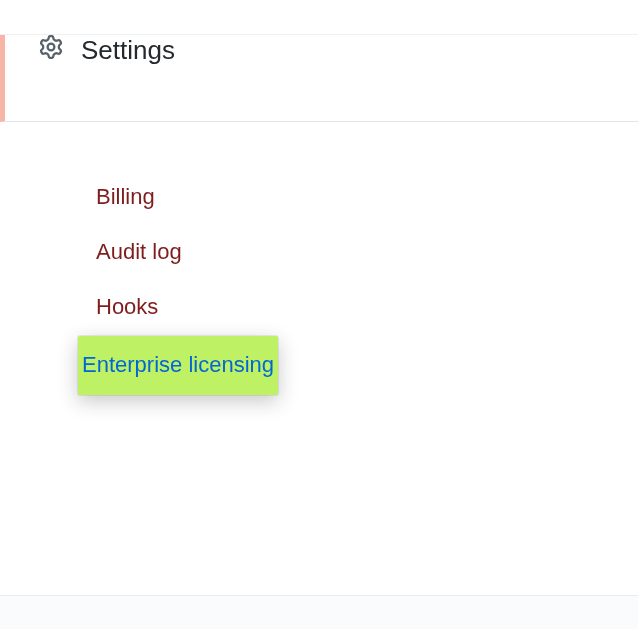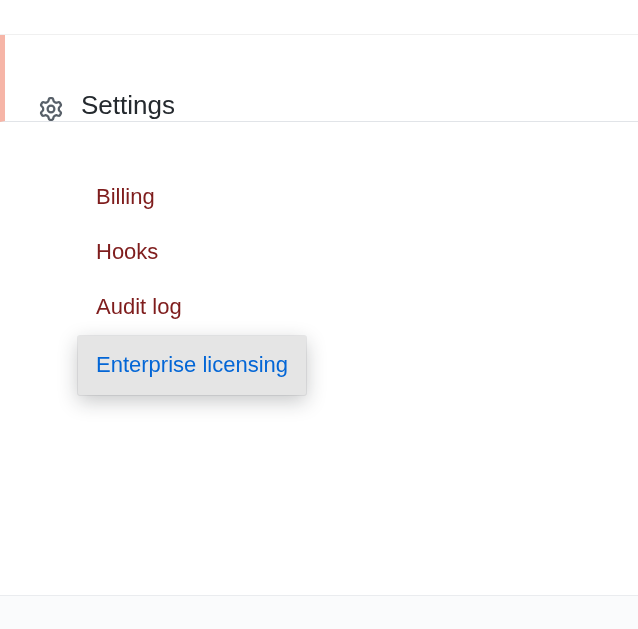--- a/index.html
+++ b/index.html
@@ -14,21 +14,21 @@
       height: 629px;
       overflow: hidden;
     }
     .top-spacer {
       height: 35px;
       background: #fff;
       border-bottom: 1px solid #f0f0f0;
     }
     .settings-header {
       display: flex;
-      align-items: flex-end;
+      align-items: flex-start;
       height: 87px;
       padding-left: 34px;
       border-left: 5px solid #f6b5a7;
       border-bottom: 1px solid #e1e4e8;
       background: #fff;
     }
     .gear-icon {
       width: 24px;
       height: 24px;
       color: #586069;
@@ -52,25 +52,25 @@
       color: #7f1d1d;
       cursor: pointer;
       text-decoration: none;
     }
     .nav-item.current {
       color: #5a6370;
       cursor: default;
     }
     .nav-item.highlighted {
       color: #0366d6;
-      background: #e5e5e5;
+      background: #bef264;
       box-shadow: 0 0 0 1px rgba(27,31,35,0.08), 0 6px 20px rgba(27,31,35,0.25);
       border-radius: 2px;
       display: inline-block;
-      padding: 14px 18px;
+      padding: 14px 4px;
       margin-top: 2px;
       margin-left: -2px;
     }
     .bottom-spacer {
       position: absolute;
       bottom: 0;
       left: 0;
       right: 0;
       height: 34px;
       background: #fafbfc;
@@ -89,23 +89,23 @@
     </svg>
   </span>
   <span class="settings-title">Settings</span>
 </div>
 
 <nav class="nav-container">
   <a class="nav-item">
     <span>Billing</span>
   </a>
   <a class="nav-item">
-    <span>Hooks</span>
+    <span>Audit log</span>
   </a>
   <a class="nav-item">
-    <span>Audit log</span>
+    <span>Hooks</span>
   </a>
   <a class="nav-item highlighted">
     <span>Enterprise licensing</span>
   </a>
 </nav>
 
 <div class="bottom-spacer"></div>
 
 </body></html>

